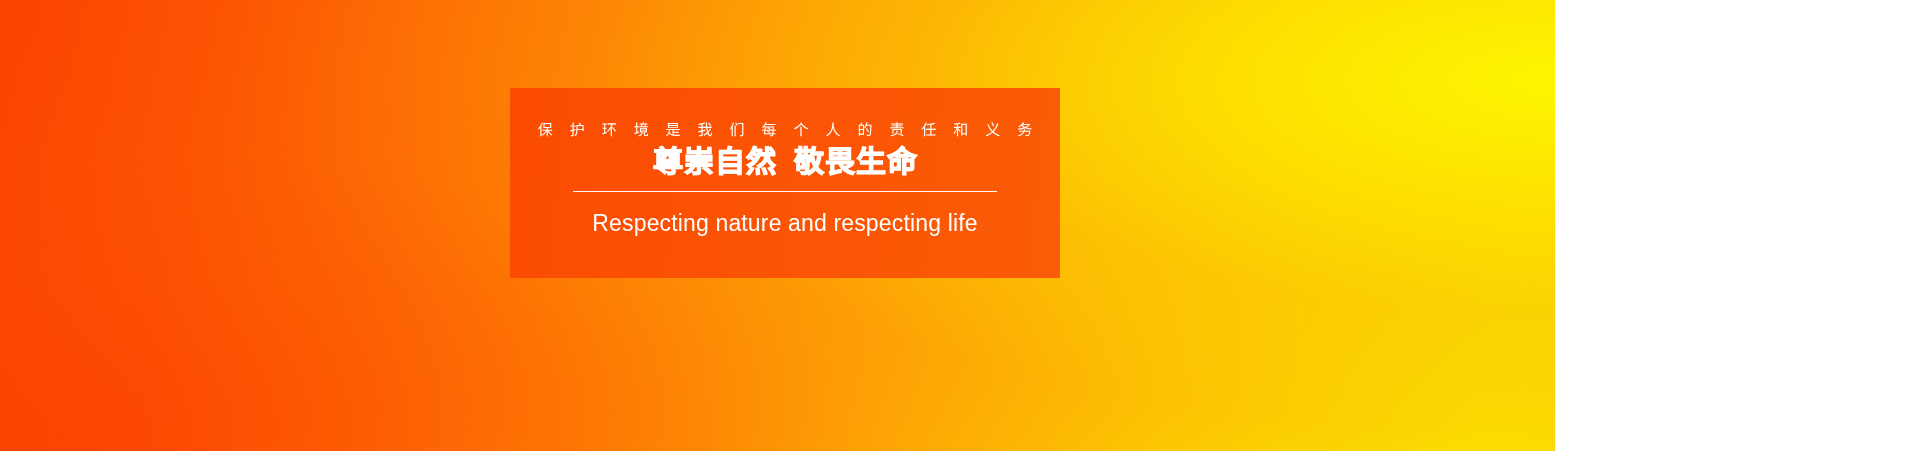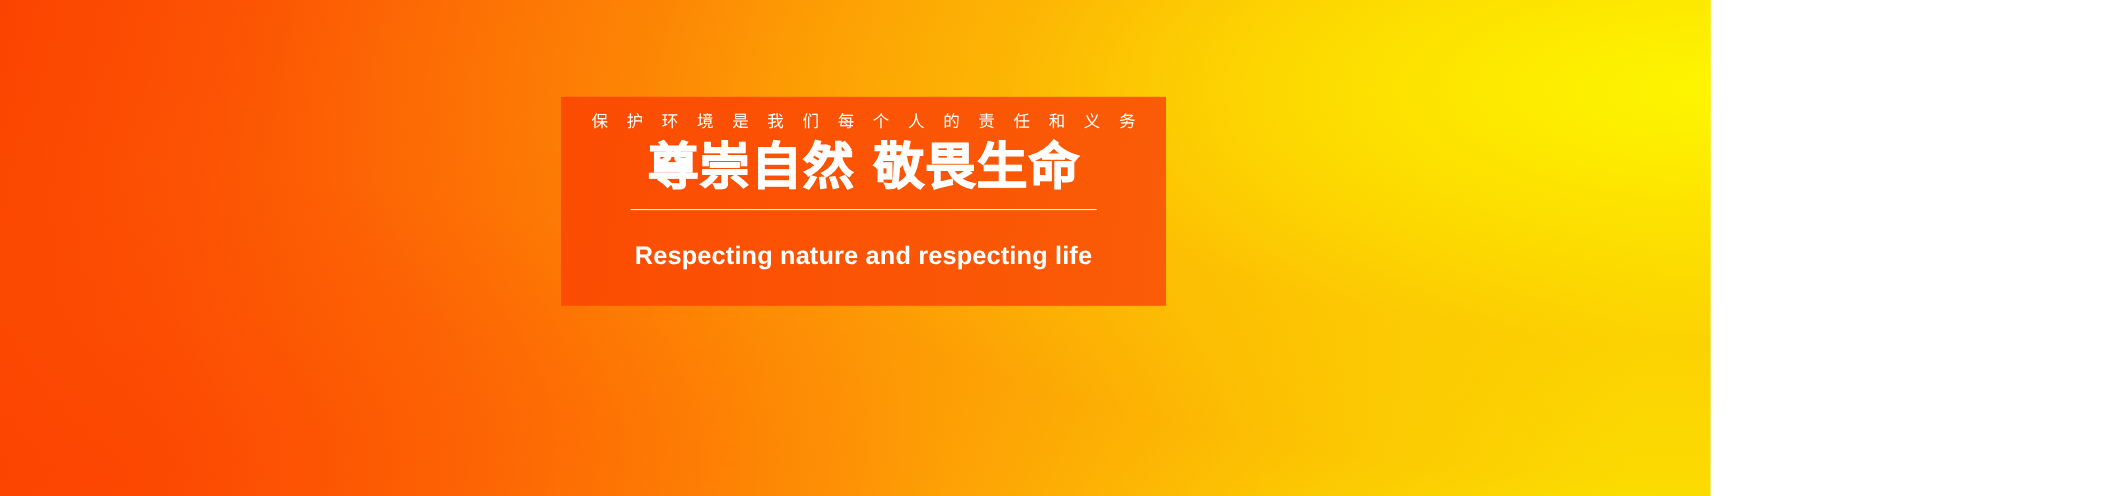--- a/index.html
+++ b/index.html
@@ -81,21 +81,21 @@
     line-height: 1;
     letter-spacing: 6.4px;
     text-indent: 6.4px;
     font-weight: 400;
     white-space: nowrap;
     margin: 0 0 9px 0;
   }
 
   .headline {
     color: #ffffff;
-    font-size: 46px;
+    font-size: 30px;
     line-height: 1.08;
     font-weight: 700;
     letter-spacing: 1px;
     text-indent: 1px;
     white-space: nowrap;
     margin: 0;
     -webkit-text-stroke: 1.15px #ffffff;
     text-shadow: 0 0 0.6px #ffffff;
   }
 
@@ -109,24 +109,24 @@
     height: 1px;
     background: #ffffff;
     opacity: 0.96;
     margin: 13px 0 12px 0;
   }
 
   .subline {
     color: #ffffff;
     font-size: 23px;
     line-height: 1.12;
-    font-weight: 700;
+    font-weight: 400;
     letter-spacing: 0.15px;
     white-space: nowrap;
-    margin: 17px;
+    margin: 7px;
   }
 </style>
 </head>
 <body>
 
 <div class="banner">
 
   <div class="plaque">
     <div class="plaque-inner">
 

